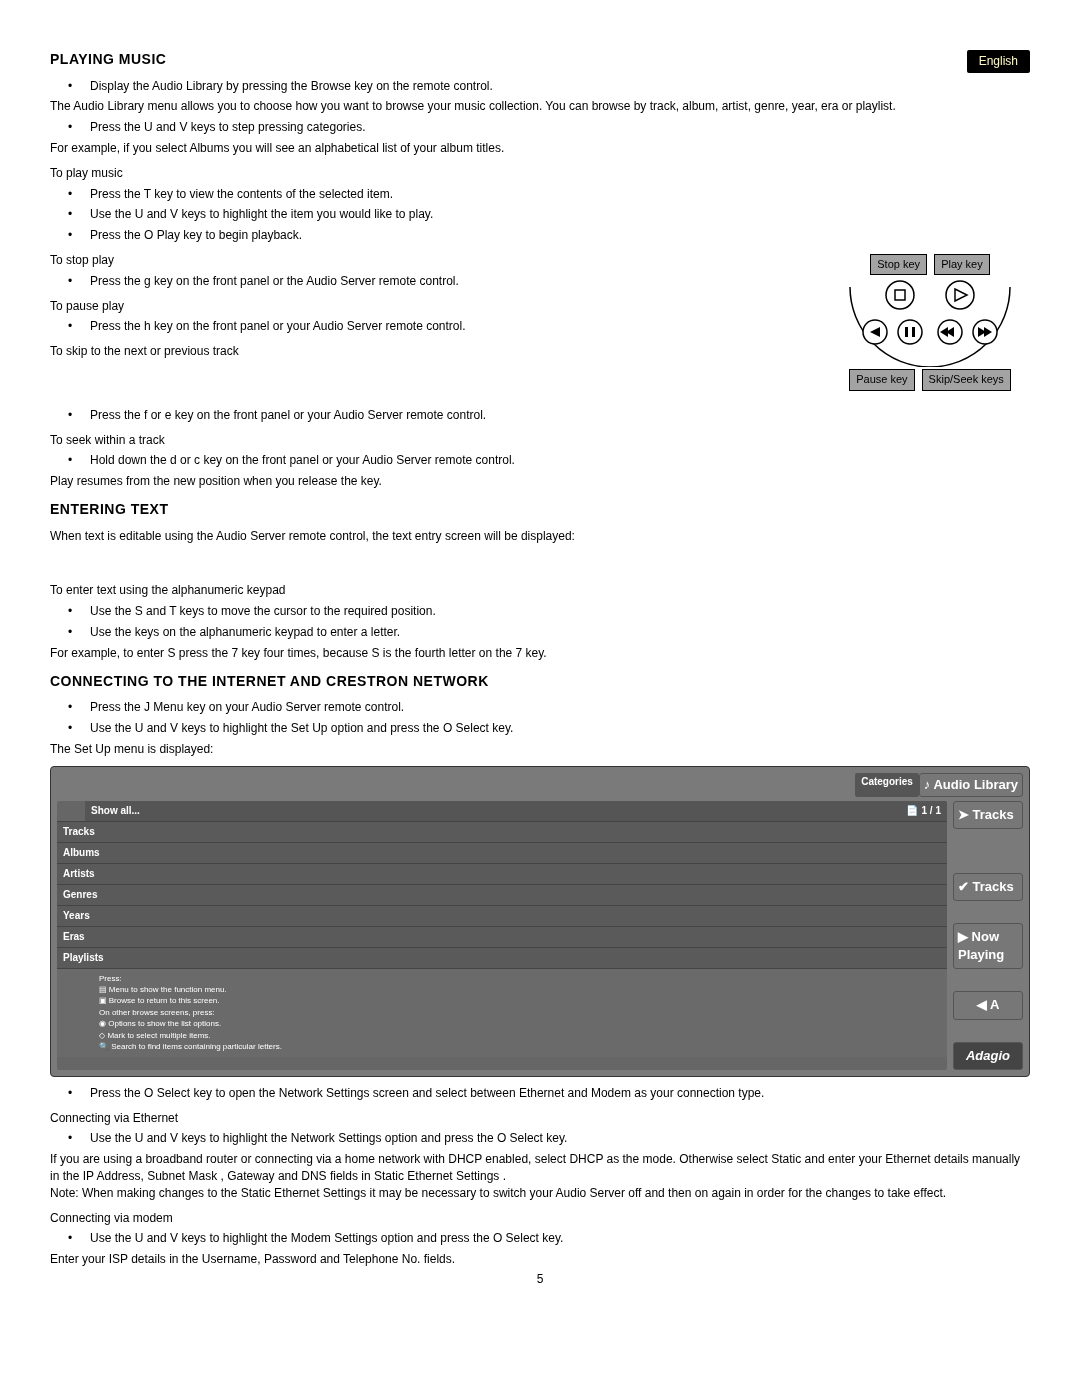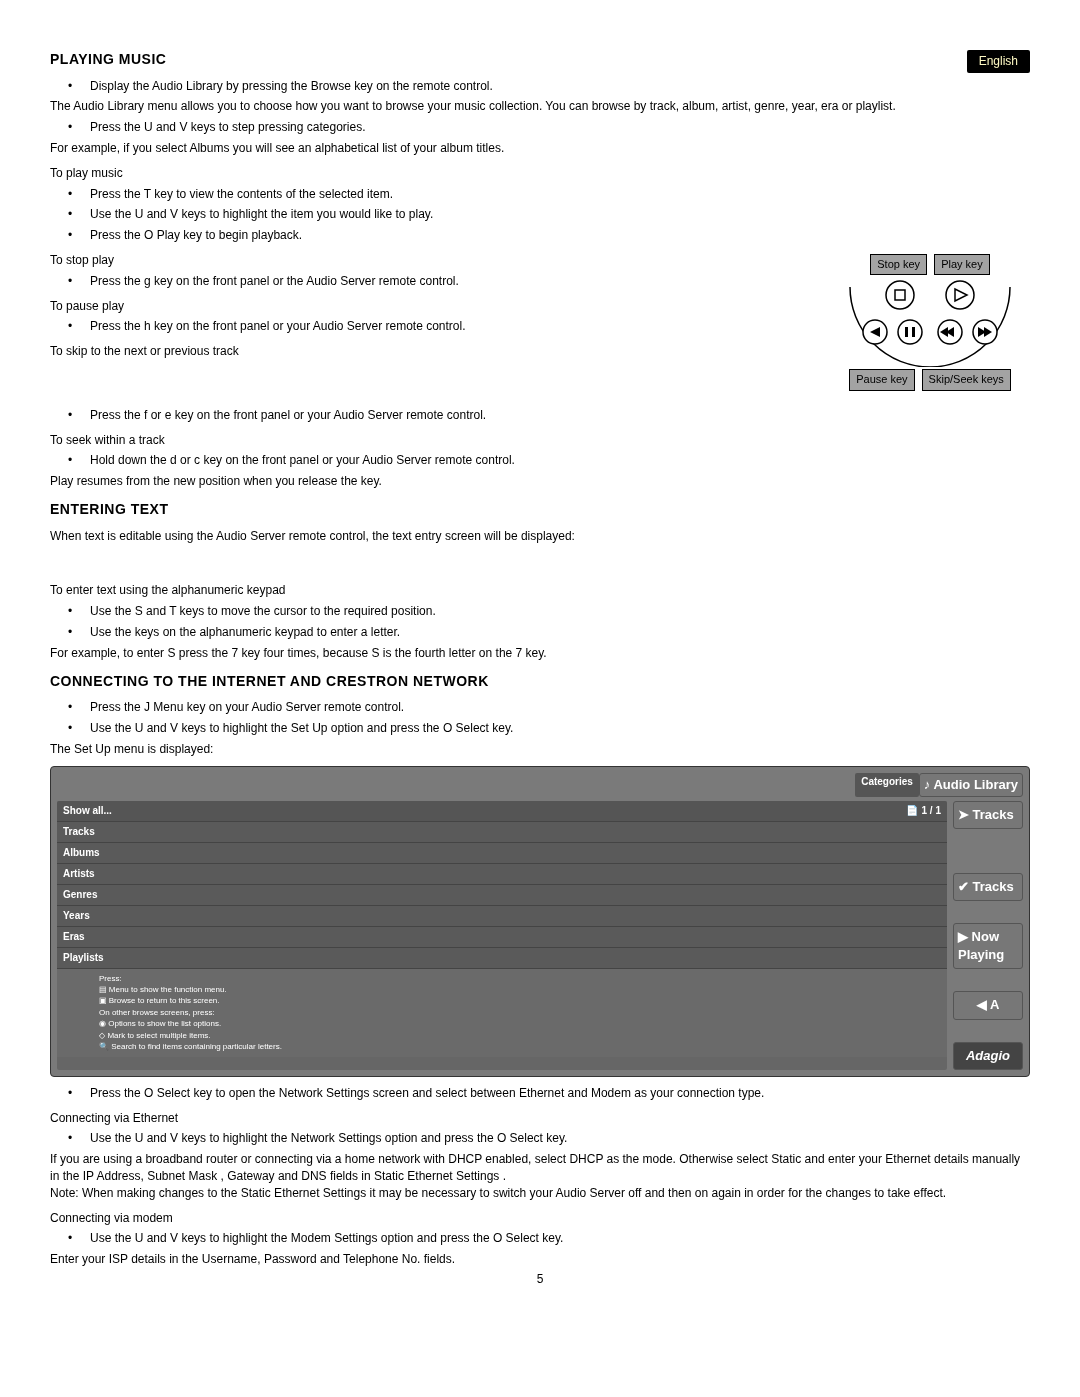--- a/index.html
+++ b/index.html
@@ -103,20 +103,21 @@
     flex-direction:column;
     gap:22px;
   }
   .screenshot .rowhead {
     background:#555;
     padding:3px 6px;
     font-weight:bold;
     display:flex;
     justify-content:space-between;
     font-size:10px;
+    margin-left:28px;
   }
   .screenshot .row {
     background:#5a5a5a;
     border-top:1px solid #444;
     padding:3px 6px;
     font-weight:bold;
     font-size:10px;
   }
   .screenshot .rbox {
     background:#777;

